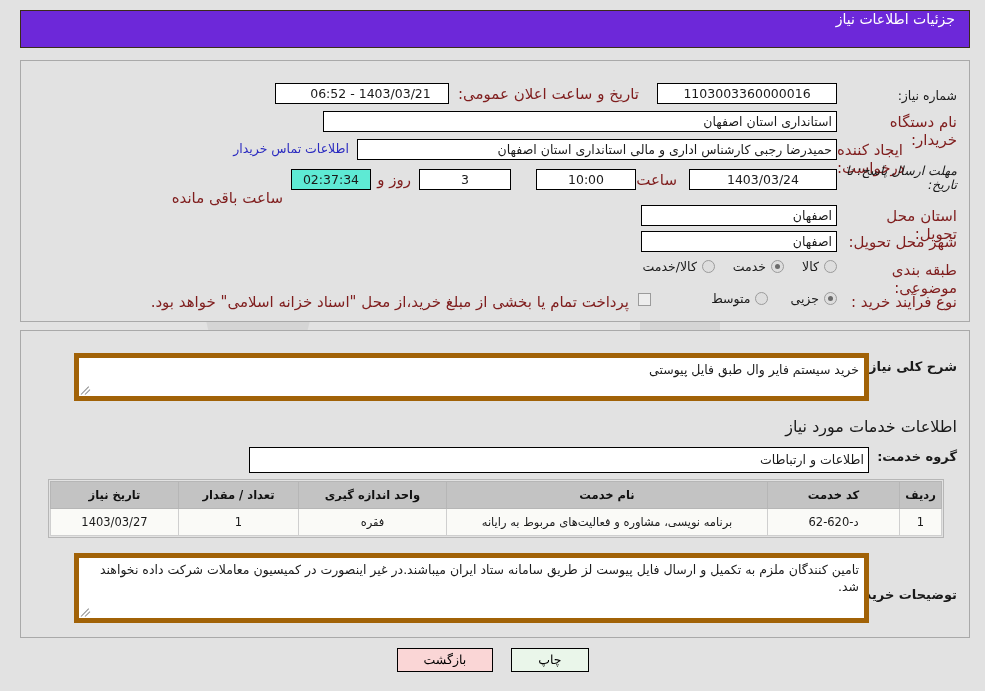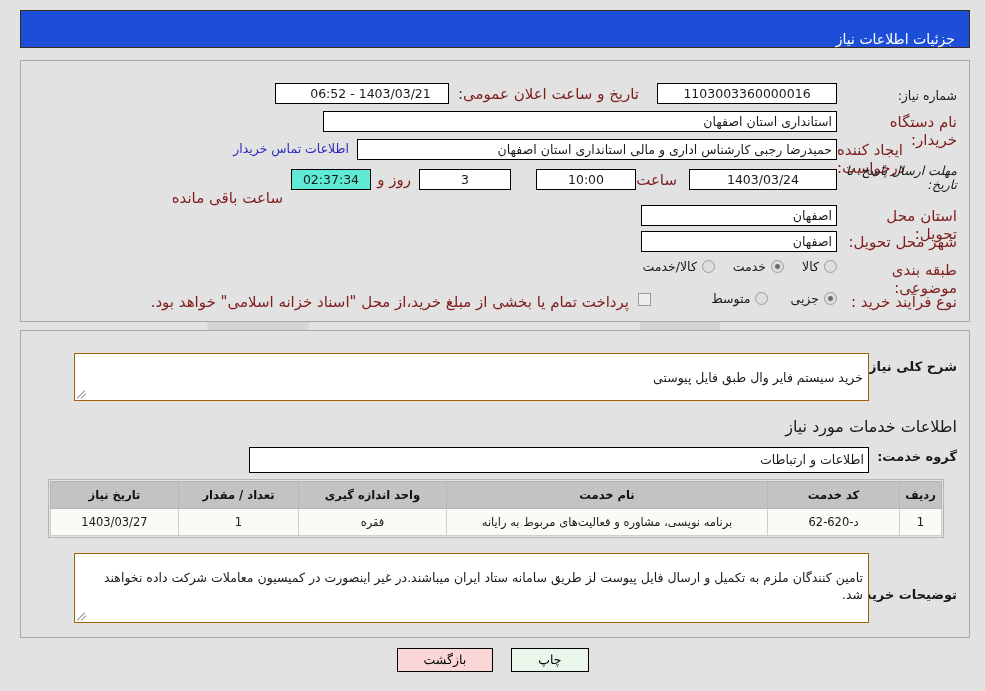--- a/index.html
+++ b/index.html
@@ -23,24 +23,24 @@
     left: 0; top: 0; width: 985px; height: 691px;
     pointer-events: none;
     z-index: 0;
   }
 
   
   .title-bar {
     position: absolute;
     left: 20px; top: 10px;
     width: 950px; height: 38px;
-    background: #1d4ed8;
+    background: #6d28d9;
     border: 1px solid #3a2c1b;
     display: flex;
-    align-items: flex-end;
+    align-items: flex-start;
     justify-content: flex-start;
     padding: 0 14px;
     z-index: 2;
   }
   .title-bar .t {
     color: #ffffff;
     font-size: 14px;
     font-weight: 400;
   }
 
@@ -139,23 +139,23 @@
   .bold-lbl {
     font-size: 13px;
     font-weight: bold;
     direction: rtl;
   }
 
   
   .ta {
     position: absolute;
     background: #ffffff;
-    border: 1px solid #a16207;
-    font-size: 12.5px;
-    padding: 15px 5px;
+    border: 5px solid #a16207;
+    font-size: 12.5px;
+    padding: 3px 5px;
     direction: rtl;
     text-align: right;
     line-height: 17px;
     overflow: hidden;
   }
   .ta .grip {
     position: absolute;
     left: 2px; bottom: 1px;
     width: 10px; height: 10px;
   }

